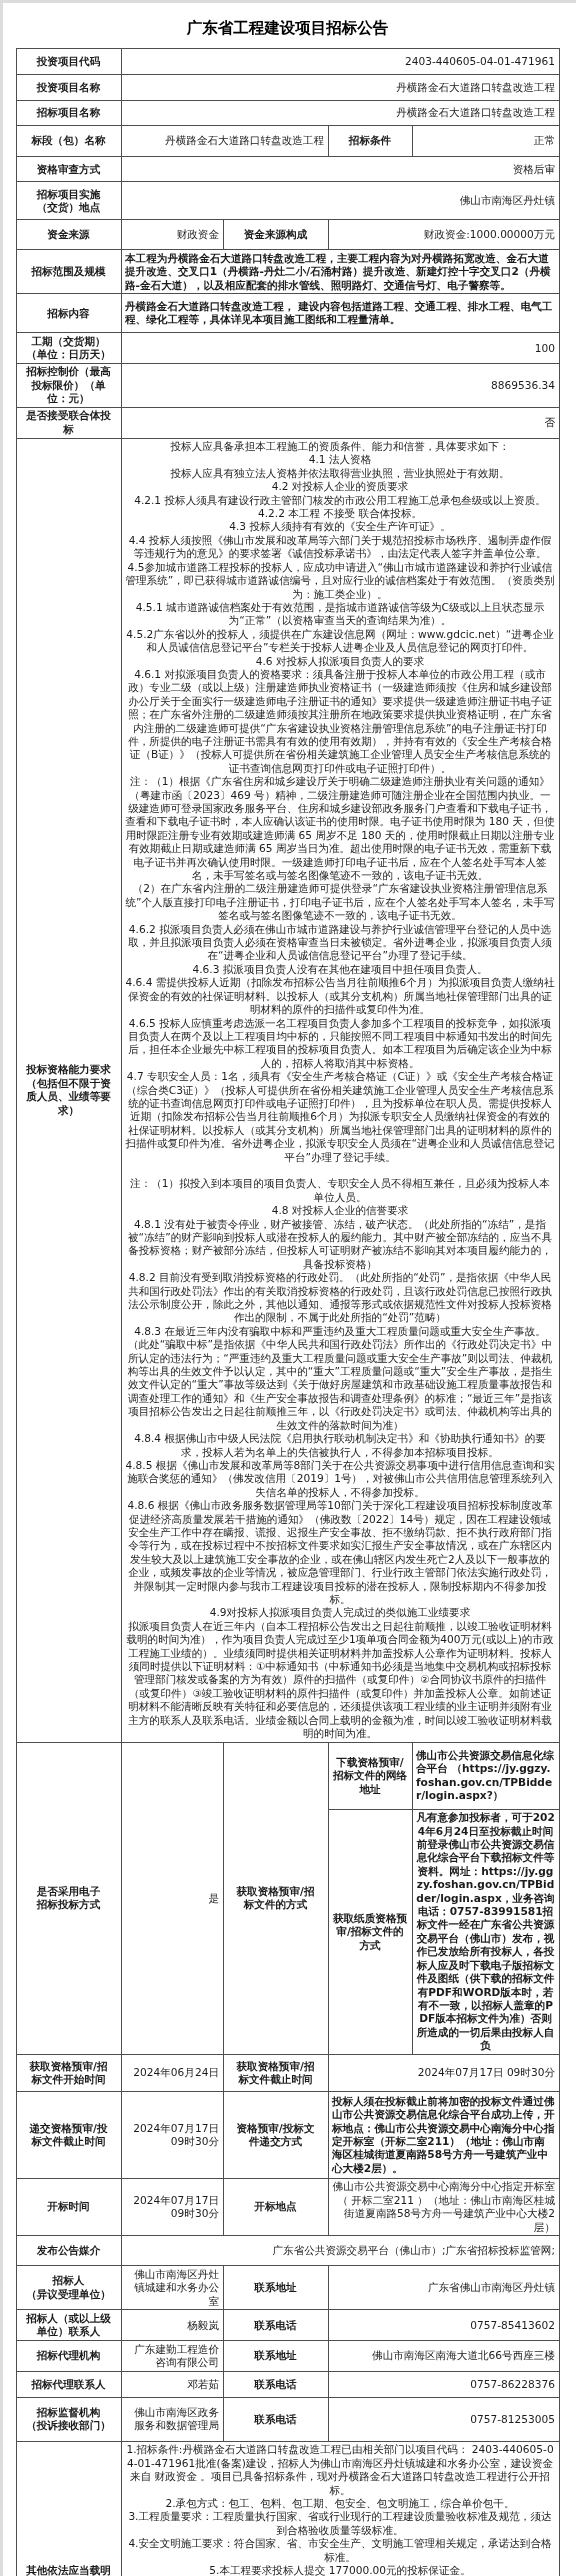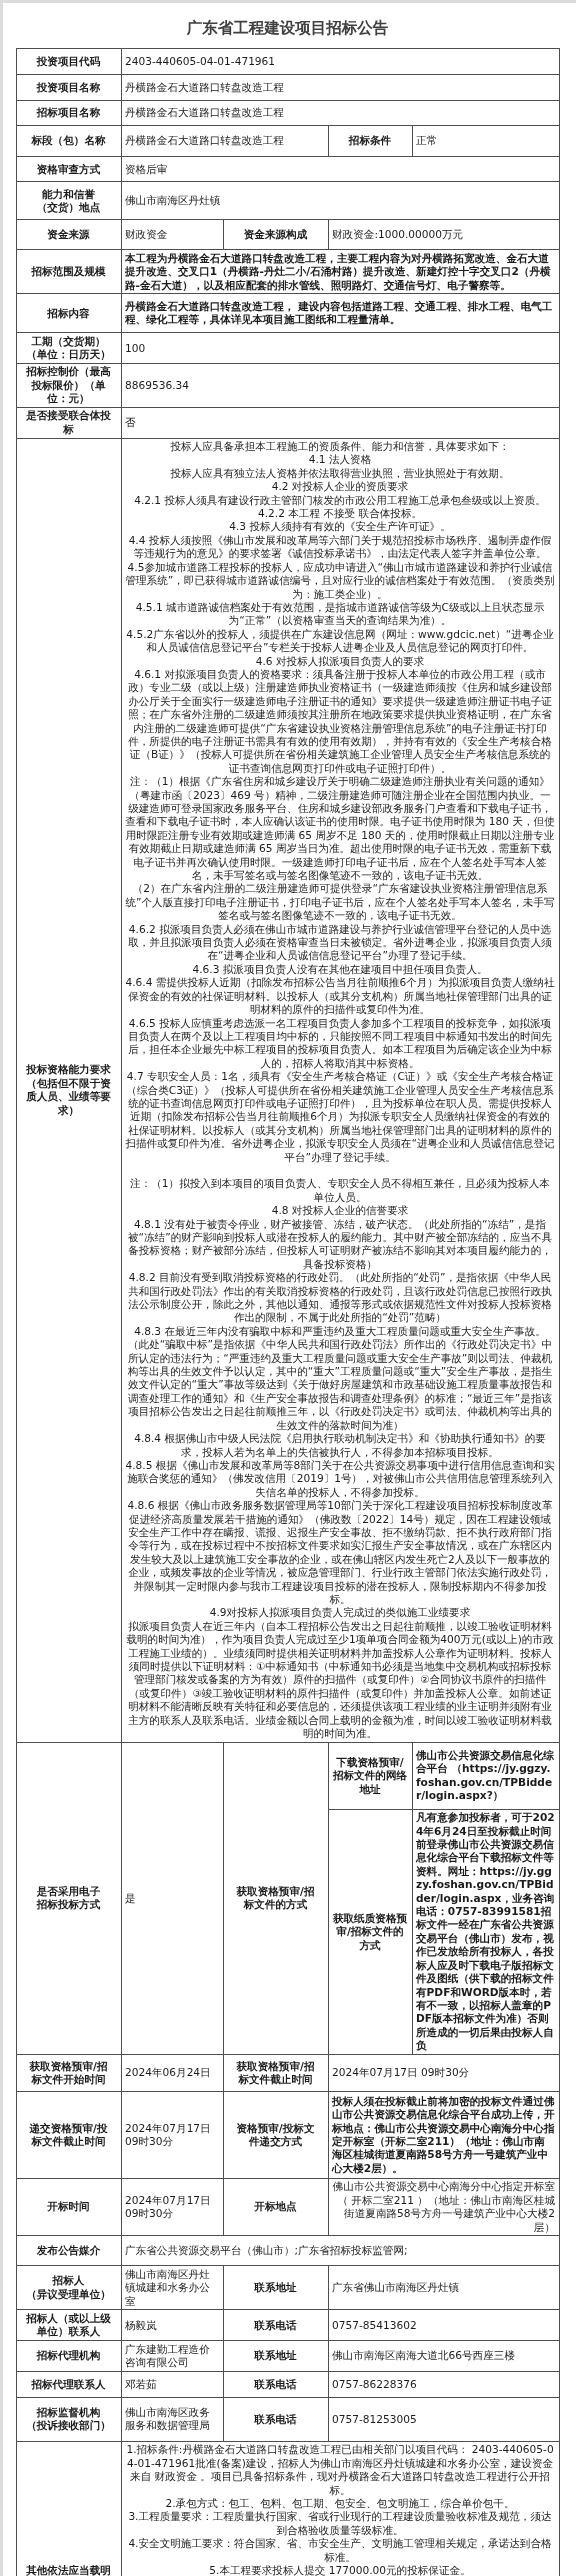--- a/index.html
+++ b/index.html
@@ -6,39 +6,39 @@
   body{
     width:576px;height:2576px;overflow:hidden;position:relative;
     background:#ffffff;color:#1c1c1c;
     font-family:"DejaVu Sans","Liberation Sans",sans-serif;
   }
   .edge-top{position:absolute;top:0;left:0;width:576px;height:2.8px;background:#dcdcdc;}
   .edge-left{position:absolute;top:0;left:0;width:2.8px;height:2576px;background:#dcdcdc;}
   .title{
     margin:0;width:544px;margin-left:15.5px;
     padding-top:17.7px;padding-bottom:10.6px;
-    text-align:center;font-size:15.5px;line-height:20px;font-weight:bold;color:#404040;
+    text-align:center;font-size:15.5px;line-height:20px;font-weight:bold;color:#000000;
   }
   table.doc{
     border-collapse:collapse;table-layout:fixed;width:544px;margin-left:15.5px;
   }
   table.doc td{
     border:0.7px solid #4e4e4e;
     padding:1.4px 3.5px;
     font-size:10.6px;line-height:13.4px;
     vertical-align:middle;
     word-break:break-all;
     overflow:hidden;
   }
   td.lbl{font-weight:bold;text-align:center;white-space:pre-line;margin-top:24px;}
-  td.ctr{text-align:left;white-space:pre-line;}
+  td.ctr{text-align:right;white-space:pre-line;}
   td.ctxt{text-align:right;white-space:pre-wrap;}
   td.txt{text-align:left;white-space:pre-wrap;font-weight:bold;}
   td.big{font-size:10px;line-height:12.7px;text-align:center;white-space:pre-wrap;vertical-align:top;padding-top:2.8px;}
-  td.top{vertical-align:top;padding-top:2.8px;}
+  td.top{vertical-align:top;padding-top:2.8px;text-align:center;}
 </style>
 </head>
 <body>
 
 <div class="edge-top"></div>
 <div class="edge-left"></div>
 
 <h1 class="title">广东省工程建设项目招标公告</h1>
 
 <table class="doc">
@@ -72,21 +72,21 @@
     <td class="lbl">招标条件</td>
     <td class="ctr">正常</td>
   </tr>
 
   <tr style="height:25.4px">
     <td class="lbl">资格审查方式</td>
     <td class="ctr" colspan="4">资格后审</td>
   </tr>
 
   <tr style="height:38px">
-    <td class="lbl">能力和信誉
+    <td class="lbl">招标项目实施
 （交货）地点</td>
     <td class="ctr" colspan="4">佛山市南海区丹灶镇</td>
   </tr>
 
   <tr style="height:30px">
     <td class="lbl">资金来源</td>
     <td class="ctr">财政资金</td>
     <td class="lbl">资金来源构成</td>
     <td class="ctr" colspan="2">财政资金:1000.00000万元</td>
   </tr>

